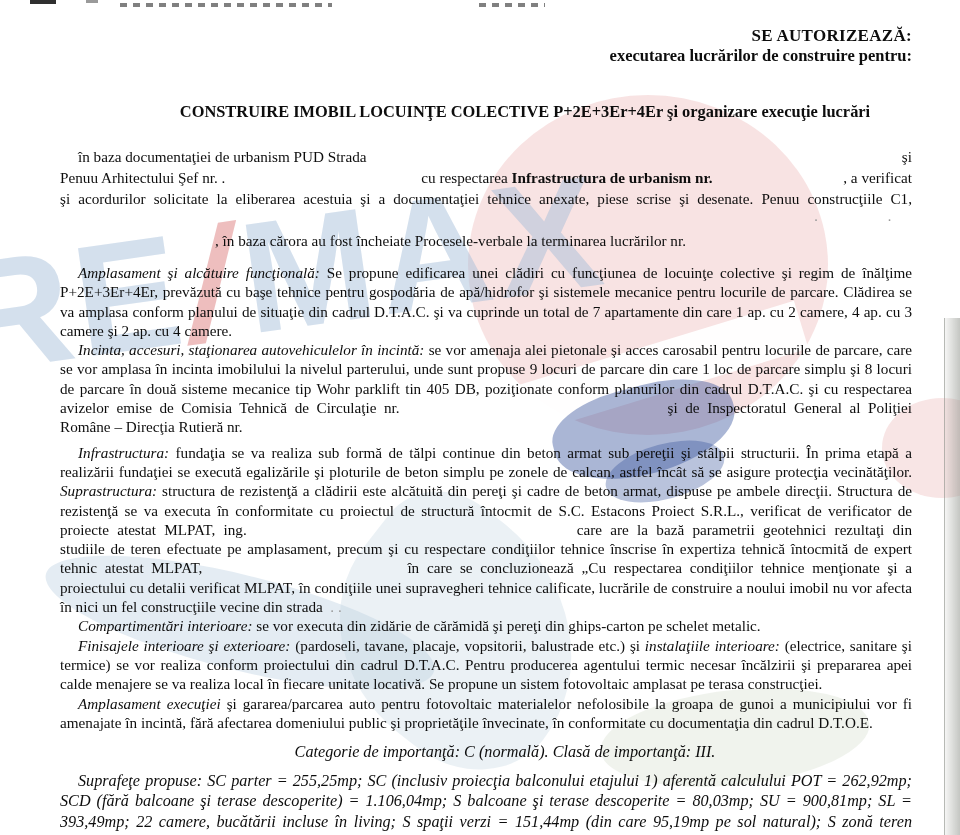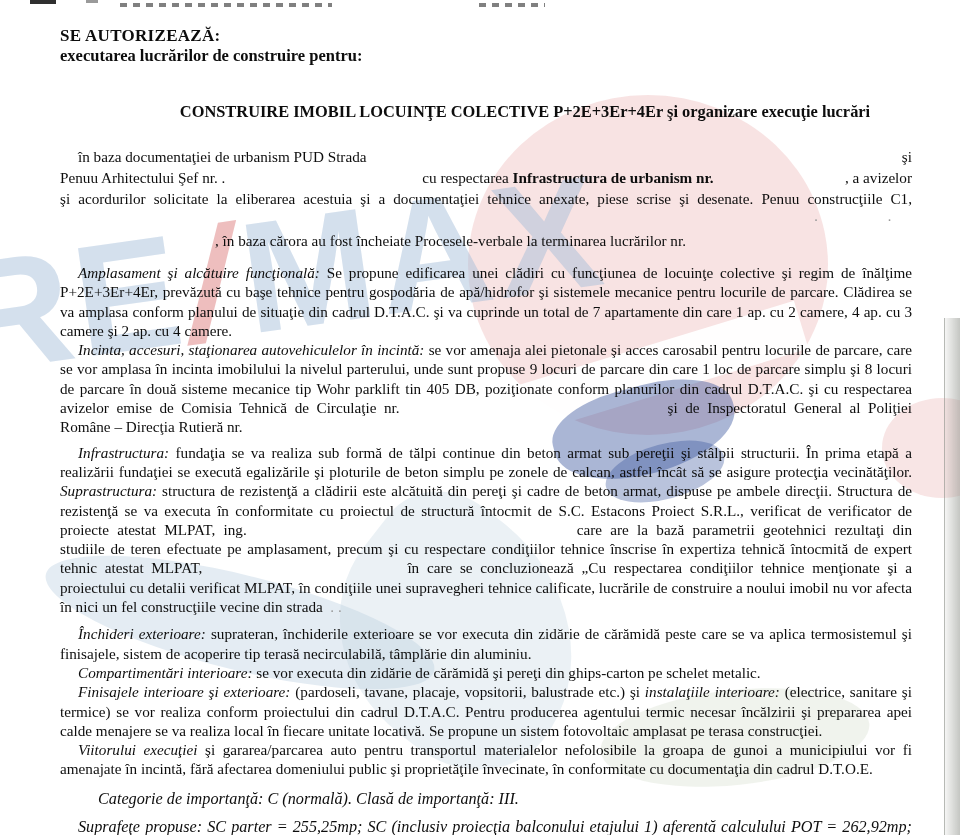--- a/index.html
+++ b/index.html
@@ -46,38 +46,38 @@
   #tm4{left:479px;top:3px;width:66px;height:4px;background:
     repeating-linear-gradient(90deg,#4a4a4a 0 7px,transparent 7px 13px);opacity:.7;}
   #edge-strip{position:absolute;right:0;top:318px;width:15px;height:517px;
     background:linear-gradient(to right,rgba(160,162,155,0.10),rgba(148,151,144,0.55));
     border-left:1px solid rgba(140,143,136,0.25);}
   
   #document-body{
     position:absolute;left:60px;top:26px;width:852px;z-index:2;
     font-size:15.2px;line-height:19.3px;
   }
-  .t-center{text-align:left;}
+  .t-center{text-align:right;}
   .b{font-weight:bold;}
   .i{}
   .bi{font-weight:normal;font-style:italic;}
   .faint{color:#9a9a9a;white-space:pre;}
   .title1{font-size:17px;font-weight:bold;line-height:20px;letter-spacing:.3px;}
   .title2{font-size:16.5px;font-weight:bold;line-height:20px;margin-bottom:36px;}
   .heading{font-size:16.4px;font-weight:bold;line-height:20px;
     text-align:center;padding-left:78px;margin-bottom:24px;}
   .intro{line-height:21px;}
   .fl{display:flex;align-items:flex-start;}
   .fl span{white-space:pre;}
   .fg{flex-grow:1;}
   .gap{display:inline-block;height:1px;}
   .jlast{text-align:justify;text-align-last:justify;}
   .indent18{padding-left:18px;}
   .pl-155{padding-left:155px;}
-  .pl-38{padding-left:38px;}
+  .pl-38{padding-left:38px;text-align:center;}
   .para{text-align:justify;text-indent:18px;}
   .mt-12{margin-top:12px;}
   .mt-10{margin-top:10px;}
   .mt-8{margin-top:8px;}
   .mt-6{margin-top:6px;}
   .close{font-size:16.2px;line-height:20.6px;font-style:italic;}
 </style>
 </head>
 <body>
 
@@ -108,34 +108,33 @@
         <span class="fg" style="flex-grow: 1.2; min-width: 70px;"></span>
         <span class="fg" style="flex-grow: 1; min-width: 80px;"></span>
         <span>şi</span>
       </div>
       <div class="fl intro">
         <span>Penuu Arhitectului Şef nr. .</span>
         <span class="fg" style="flex-grow: 1.5; min-width: 140px;"></span>
         <span>cu respectarea </span>
         <span class="b">Infrastructura de urbanism nr.</span>
         <span class="fg" style="flex-grow: 1; min-width: 90px;"></span>
-        <span>, a avizelor</span>
+        <span>, a verificat</span>
       </div>
       <div class="intro jlast"><span>şi acordurilor solicitate la eliberarea acestuia şi a documentaţiei tehnice anexate, piese scrise şi desenate. Penuu construcţiile C1,</span></div>
       <div class="fl intro">
         <span class="gap" style="width: 92px; flex-shrink: 0;"></span>
         <span class="fg" style="flex-grow: 1; min-width: 40px;"></span>
         <span class="faint">·                  ·</span>
         <span class="gap" style="width: 20px; flex-shrink: 0;"></span>
       </div>
       <div class="intro pl-155"><span>, în baza cărora au fost încheiate Procesele-verbale la terminarea lucrărilor nr.</span></div>
       <div class="para mt-12"><span class="bi">Amplasament şi alcătuire funcţională:</span><span> Se propune edificarea unei clădiri cu funcţiunea de locuinţe colective şi regim de înălţime P+2E+3Er+4Er, prevăzută cu başe tehnice pentru gospodăria de apă/hidrofor şi sistemele mecanice pentru locurile de parcare. Clădirea se va amplasa conform planului de situaţie din cadrul D.T.A.C. şi va cuprinde un total de 7 apartamente din care 1 ap. cu 2 camere, 4 ap. cu 3 camere şi 2 ap. cu 4 camere.</span></div>
       <div class="para"><span class="bi">Incinta, accesuri, staţionarea autovehiculelor în incintă:</span><span> se vor amenaja alei pietonale şi acces carosabil pentru locurile de parcare, care se vor amplasa în incinta imobilului la nivelul parterului, unde sunt propuse 9 locuri de parcare din care 1 loc de parcare simplu şi 8 locuri de parcare în două sisteme mecanice tip Wohr parklift tin 405 DB, poziţionate conform planurilor din cadrul D.T.A.C. şi cu respectarea avizelor emise de Comisia Tehnică de Circulaţie nr.</span><span class="gap" style="width: 268px; flex-shrink: 0;"></span><span>şi de Inspectoratul General al Poliţiei Române – Direcţia Rutieră nr.</span></div>
       <div class="para mt-6"><span class="bi">Infrastructura:</span><span> fundaţia se va realiza sub formă de tălpi continue din beton armat sub pereţii şi stâlpii structurii. În prima etapă a realizării fundaţiei se execută egalizările şi ploturile de beton simplu pe zonele de calcan, astfel încât să se asigure protecţia vecinătăţilor. </span><span class="bi">Suprastructura:</span><span> structura de rezistenţă a clădirii este alcătuită din pereţi şi cadre de beton armat, dispuse pe ambele direcţii. Structura de rezistenţă se va executa în conformitate cu proiectul de structură întocmit de S.C. Estacons Proiect S.R.L., verificat de verificator de proiecte atestat MLPAT, ing.</span><span class="gap" style="width: 330px; flex-shrink: 0;"></span><span>care are la bază parametrii geotehnici rezultaţi din studiile de teren efectuate pe amplasament, precum şi cu respectare condiţiilor tehnice înscrise în expertiza tehnică întocmită de expert tehnic atestat MLPAT,</span><span class="gap" style="width: 205px; flex-shrink: 0;"></span><span>în care se concluzionează </span><span class="i">„Cu respectarea condiţiilor tehnice menţionate şi a proiectului cu detalii verificat MLPAT, în condiţiile unei supravegheri tehnice calificate, lucrările de construire a noului imobil nu vor afecta în nici un fel construcţiile vecine din strada</span><span class="faint">  . .</span></div>
-      <div class="para mt-8"><span class="bi">Închideri exterioare:</span><span> suprateran, închiderile exterioare se vor executa din zidărie de cărămidă peste care se va aplica termosistemul şi finisajele, sistem de acoperire tip terasă necirculabilă, tâmplărie din aluminiu.</span></div>
       <div class="para"><span class="bi">Compartimentări interioare:</span><span> se vor executa din zidărie de cărămidă şi pereţi din ghips-carton pe schelet metalic.</span></div>
       <div class="para"><span class="bi">Finisajele interioare şi exterioare:</span><span> (pardoseli, tavane, placaje, vopsitorii, balustrade etc.) şi </span><span class="bi">instalaţiile interioare:</span><span> (electrice, sanitare şi termice) se vor realiza conform proiectului din cadrul D.T.A.C. Pentru producerea agentului termic necesar încălzirii şi prepararea apei calde menajere se va realiza local în fiecare unitate locativă. Se propune un sistem fotovoltaic amplasat pe terasa construcţiei.</span></div>
-      <div class="para"><span class="bi">Viitorului execuţiei</span><span> şi gararea/parcarea auto pentru transportul materialelor nefolosibile la groapa de gunoi a municipiului vor fi amenajate în incintă, fără afectarea domeniului public şi proprietăţile învecinate, în conformitate cu documentaţia din cadrul D.T.O.E.</span></div>
+      <div class="para"><span class="bi">Amplasament execuţiei</span><span> şi gararea/parcarea auto pentru fotovoltaic materialelor nefolosibile la groapa de gunoi a municipiului vor fi amenajate în incintă, fără afectarea domeniului public şi proprietăţile învecinate, în conformitate cu documentaţia din cadrul D.T.O.E.</span></div>
       <div class="close pl-38 mt-10"><span class="i">Categorie de importanţă: C (normală). Clasă de importanţă: III.</span></div>
       <div class="para close mt-8"><span class="i">Suprafeţe propuse: SC parter = 255,25mp; SC (inclusiv proiecţia balconului etajului 1) aferentă calculului POT = 262,92mp; SCD (fără balcoane şi terase descoperite) = 1.106,04mp; S balcoane şi terase descoperite = 80,03mp; SU = 900,81mp; SL = 393,49mp; 22 camere, bucătării incluse în living; S spaţii verzi = 151,44mp (din care 95,19mp pe sol natural); S zonă teren afectată de lărgirea Străzii Viitorului = 98,14mp.</span></div>
     </div>
 
 </div>
 
 </body></html>

